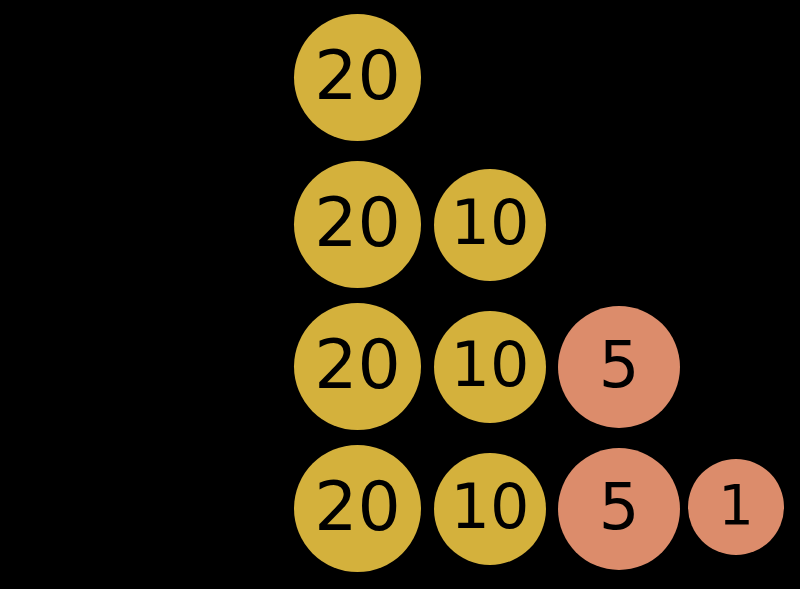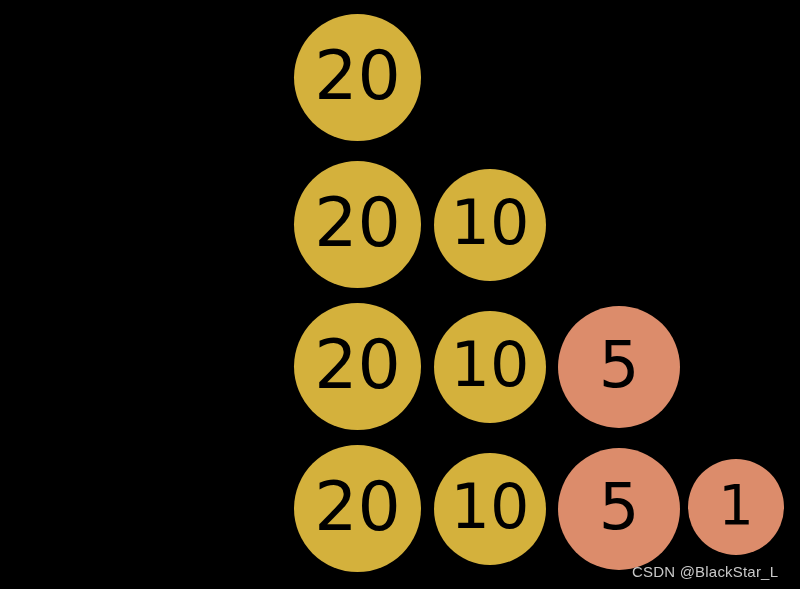--- a/index.html
+++ b/index.html
@@ -81,14 +81,13 @@
       <div class="coin" style="left: 434px; top: 453px; width: 112px; height: 112px; background: rgb(212, 177, 60); font-size: 62px; color: rgb(0, 0, 0);">
         <span class="coin-label">10</span>
       </div>
       <div class="coin" style="left: 558px; top: 448px; width: 122px; height: 122px; background: rgb(220, 140, 107); font-size: 64px; color: rgb(0, 0, 0);">
         <span class="coin-label">5</span>
       </div>
       <div class="coin" style="left: 688px; top: 459px; width: 96px; height: 96px; background: rgb(220, 140, 107); font-size: 56px; color: rgb(0, 0, 0);">
         <span class="coin-label">1</span>
       </div>
     </div>
-    <div class="watermark" style="left: 632px; top: 563px; color: rgb(200, 200, 200); font-size: 15px;">CSDN @BlackStar_L</div>
   </div>
 
 </body></html>

